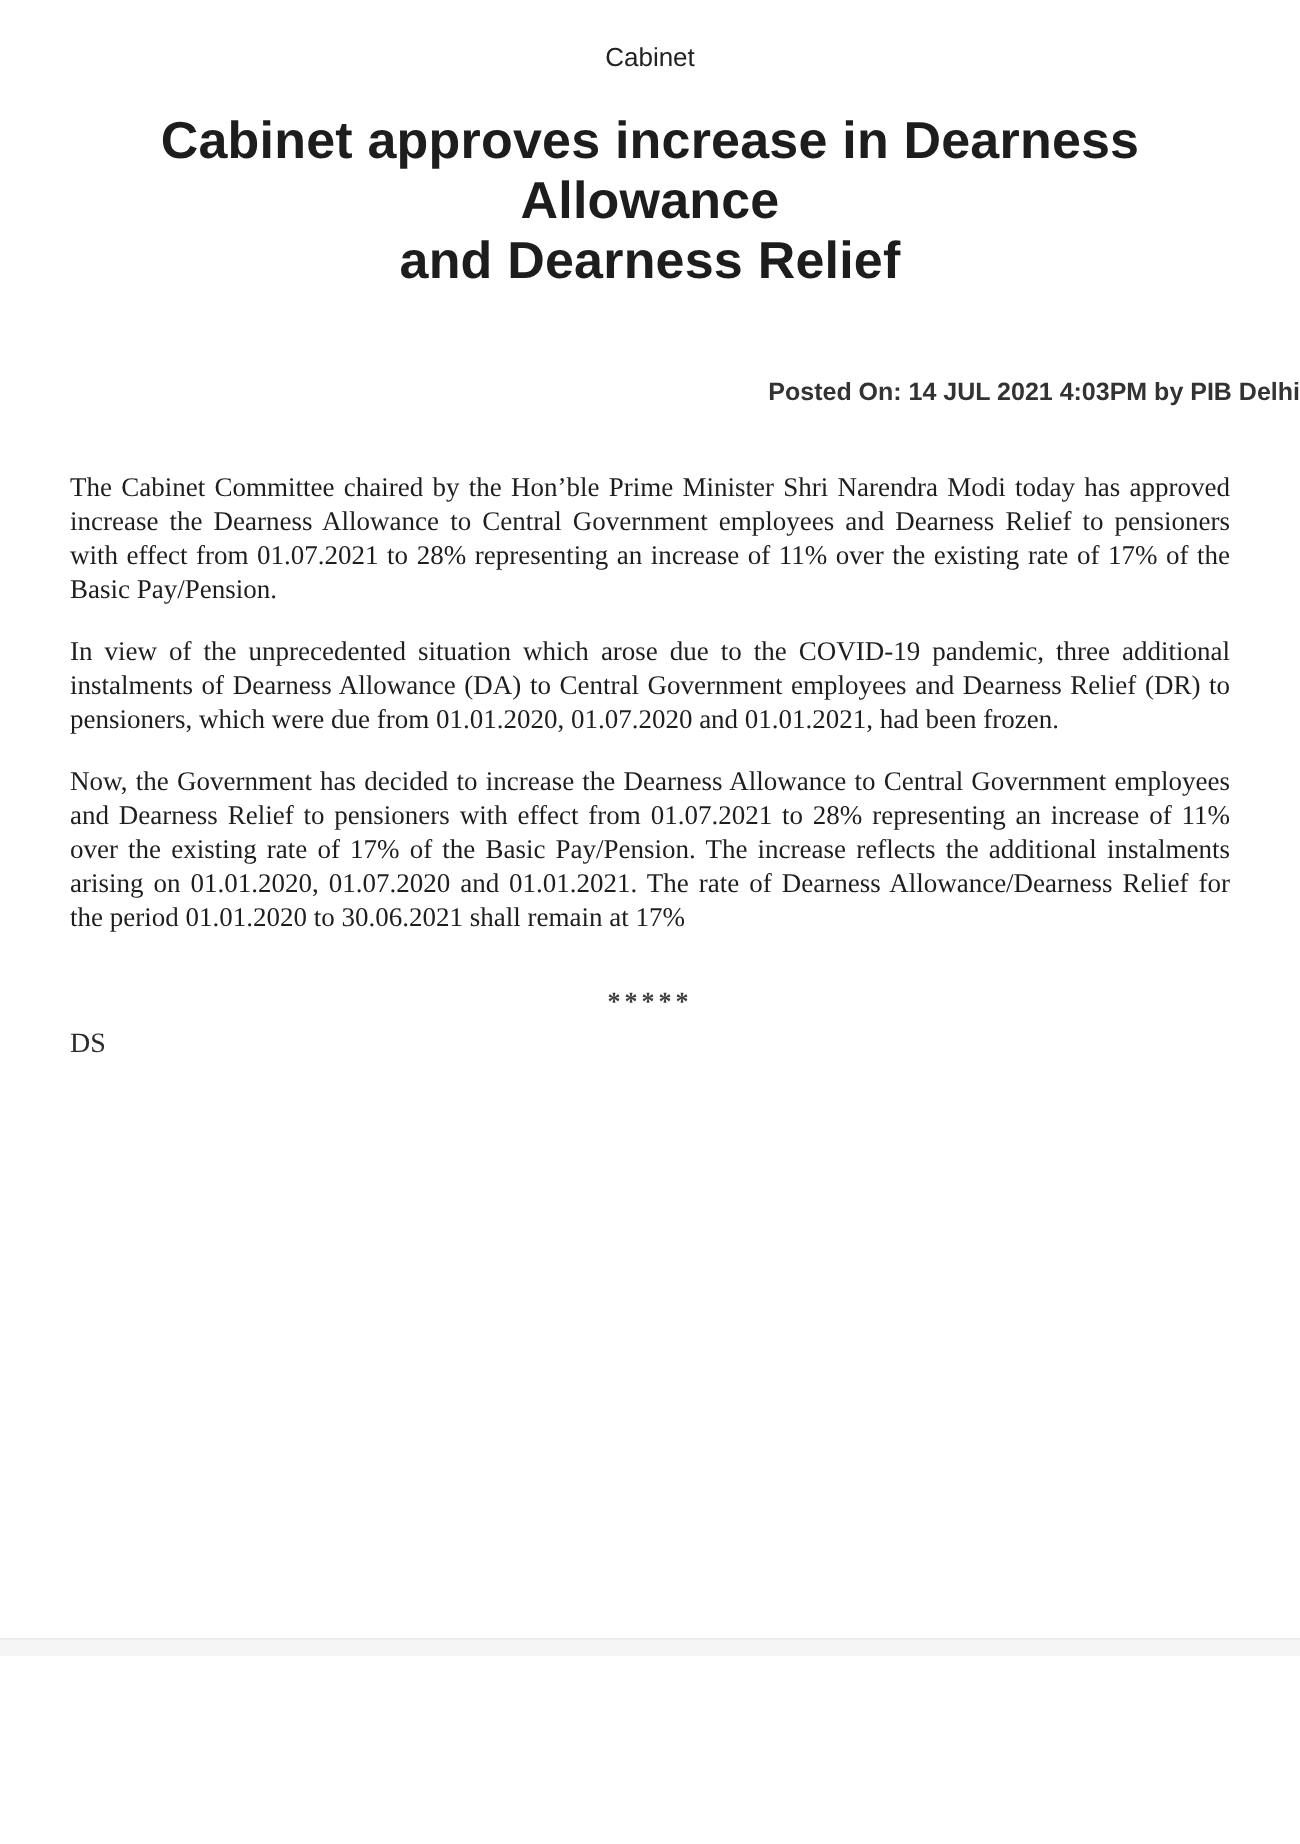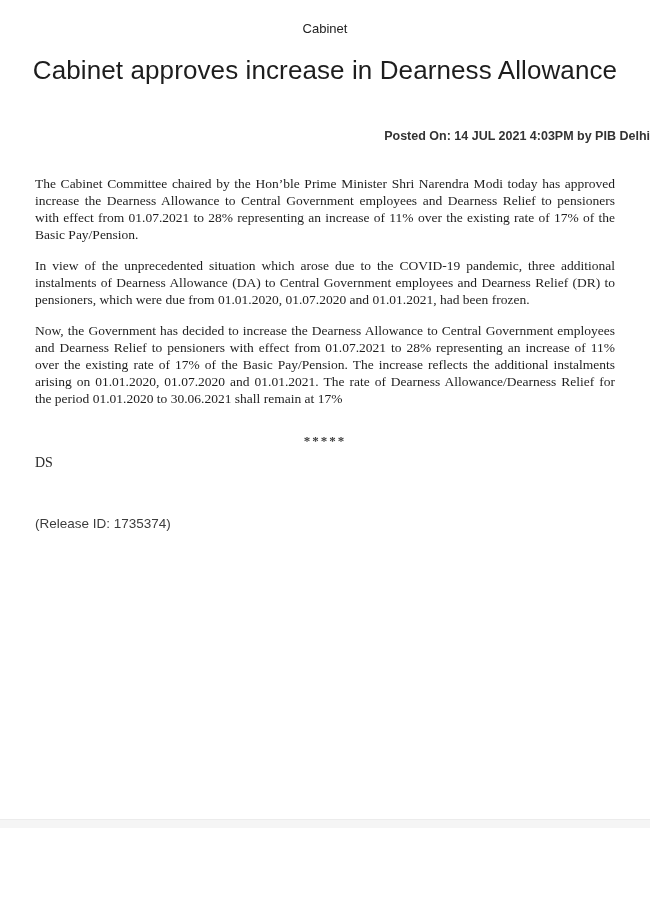--- a/index.html
+++ b/index.html
@@ -20,21 +20,21 @@
     text-align: center;
     font-size: 13px;
     font-weight: 400;
     color: #222222;
     line-height: 15px;
   }
   .title {
     margin: 19px 28px 0 28px;
     text-align: center;
     font-size: 26px;
-    font-weight: 400;
+    font-weight: 700;
     color: #1d1d1d;
     line-height: 30px;
     letter-spacing: 0.1px;
   }
   .title-line { display: block; }
   .posted {
     margin-top: 44px;
     text-align: right;
     font-size: 12.5px;
     font-weight: 700;
@@ -88,31 +88,31 @@
 </style>
 </head>
 <body>
 
 <div class="page">
 
   <div class="category">Cabinet</div>
 
   <h1 class="title">
     <span class="title-line">Cabinet approves increase in Dearness Allowance</span>
+    <span class="title-line">and Dearness Relief</span>
   </h1>
 
   <div class="posted">Posted On: 14 JUL 2021 4:03PM by PIB Delhi</div>
 
   <div class="article">
     <p>The Cabinet Committee chaired by the Hon’ble Prime Minister Shri Narendra Modi today has approved increase the Dearness Allowance to Central Government employees and Dearness Relief to pensioners with effect from 01.07.2021 to 28% representing an increase of 11% over the existing rate of 17% of the Basic Pay/Pension.</p>
     <p>In view of the unprecedented situation which arose due to the COVID-19 pandemic, three additional instalments of Dearness Allowance (DA) to Central Government employees and Dearness Relief (DR) to pensioners, which were due from 01.01.2020, 01.07.2020 and 01.01.2021, had been frozen.</p>
     <p>Now, the Government has decided to increase the Dearness Allowance to Central Government employees and Dearness Relief to pensioners with effect from 01.07.2021 to 28% representing an increase of 11% over the existing rate of 17% of the Basic Pay/Pension. The increase reflects the additional instalments arising on 01.01.2020, 01.07.2020 and 01.01.2021. The rate of Dearness Allowance/Dearness Relief for the period 01.01.2020 to 30.06.2021 shall remain at 17%</p>
   </div>
 
   <div class="stars">*****</div>
 
   <div class="initials">DS</div>
 
-  <div class="release">(Release ID: 1735374)</div>
 
   <div class="bottom-strip"></div>
 
 </div>
 
 </body></html>

